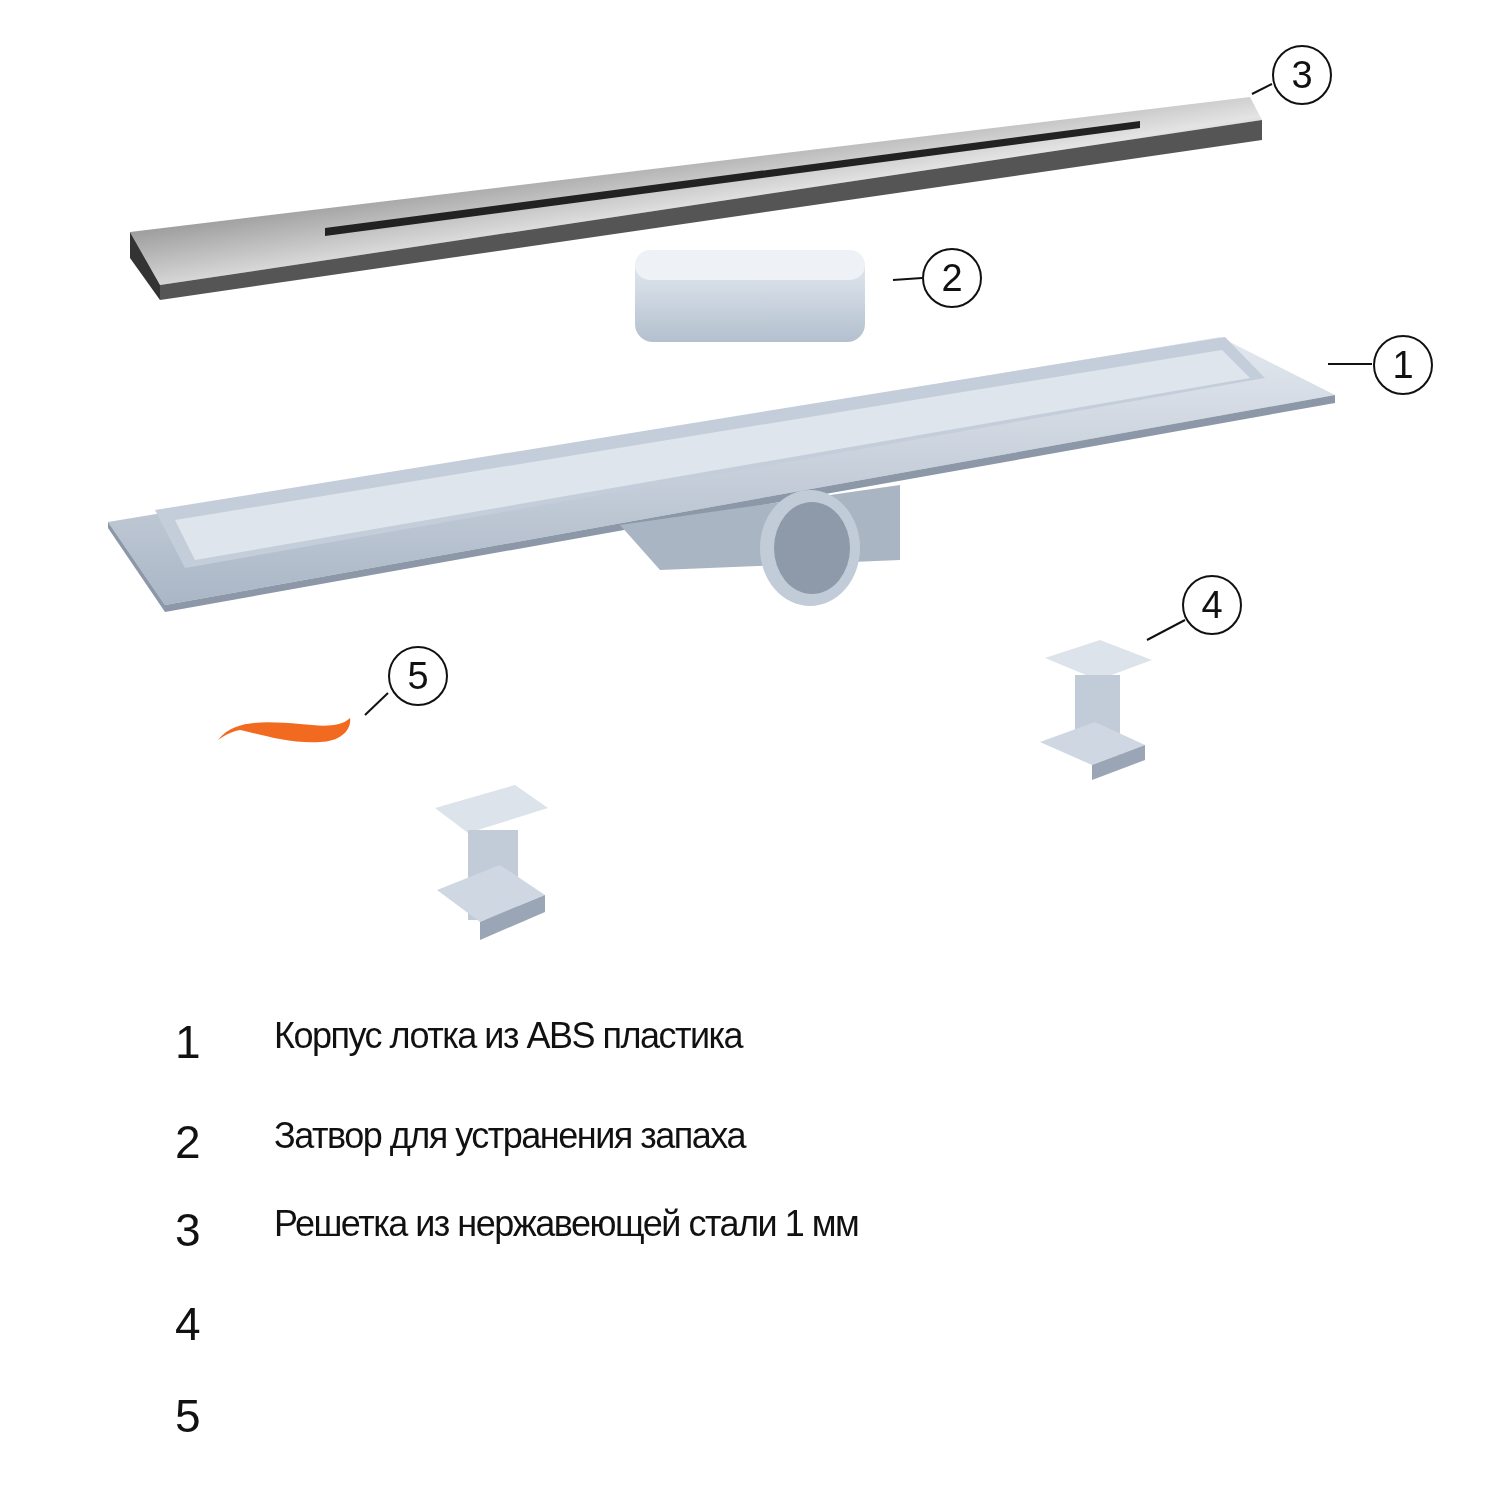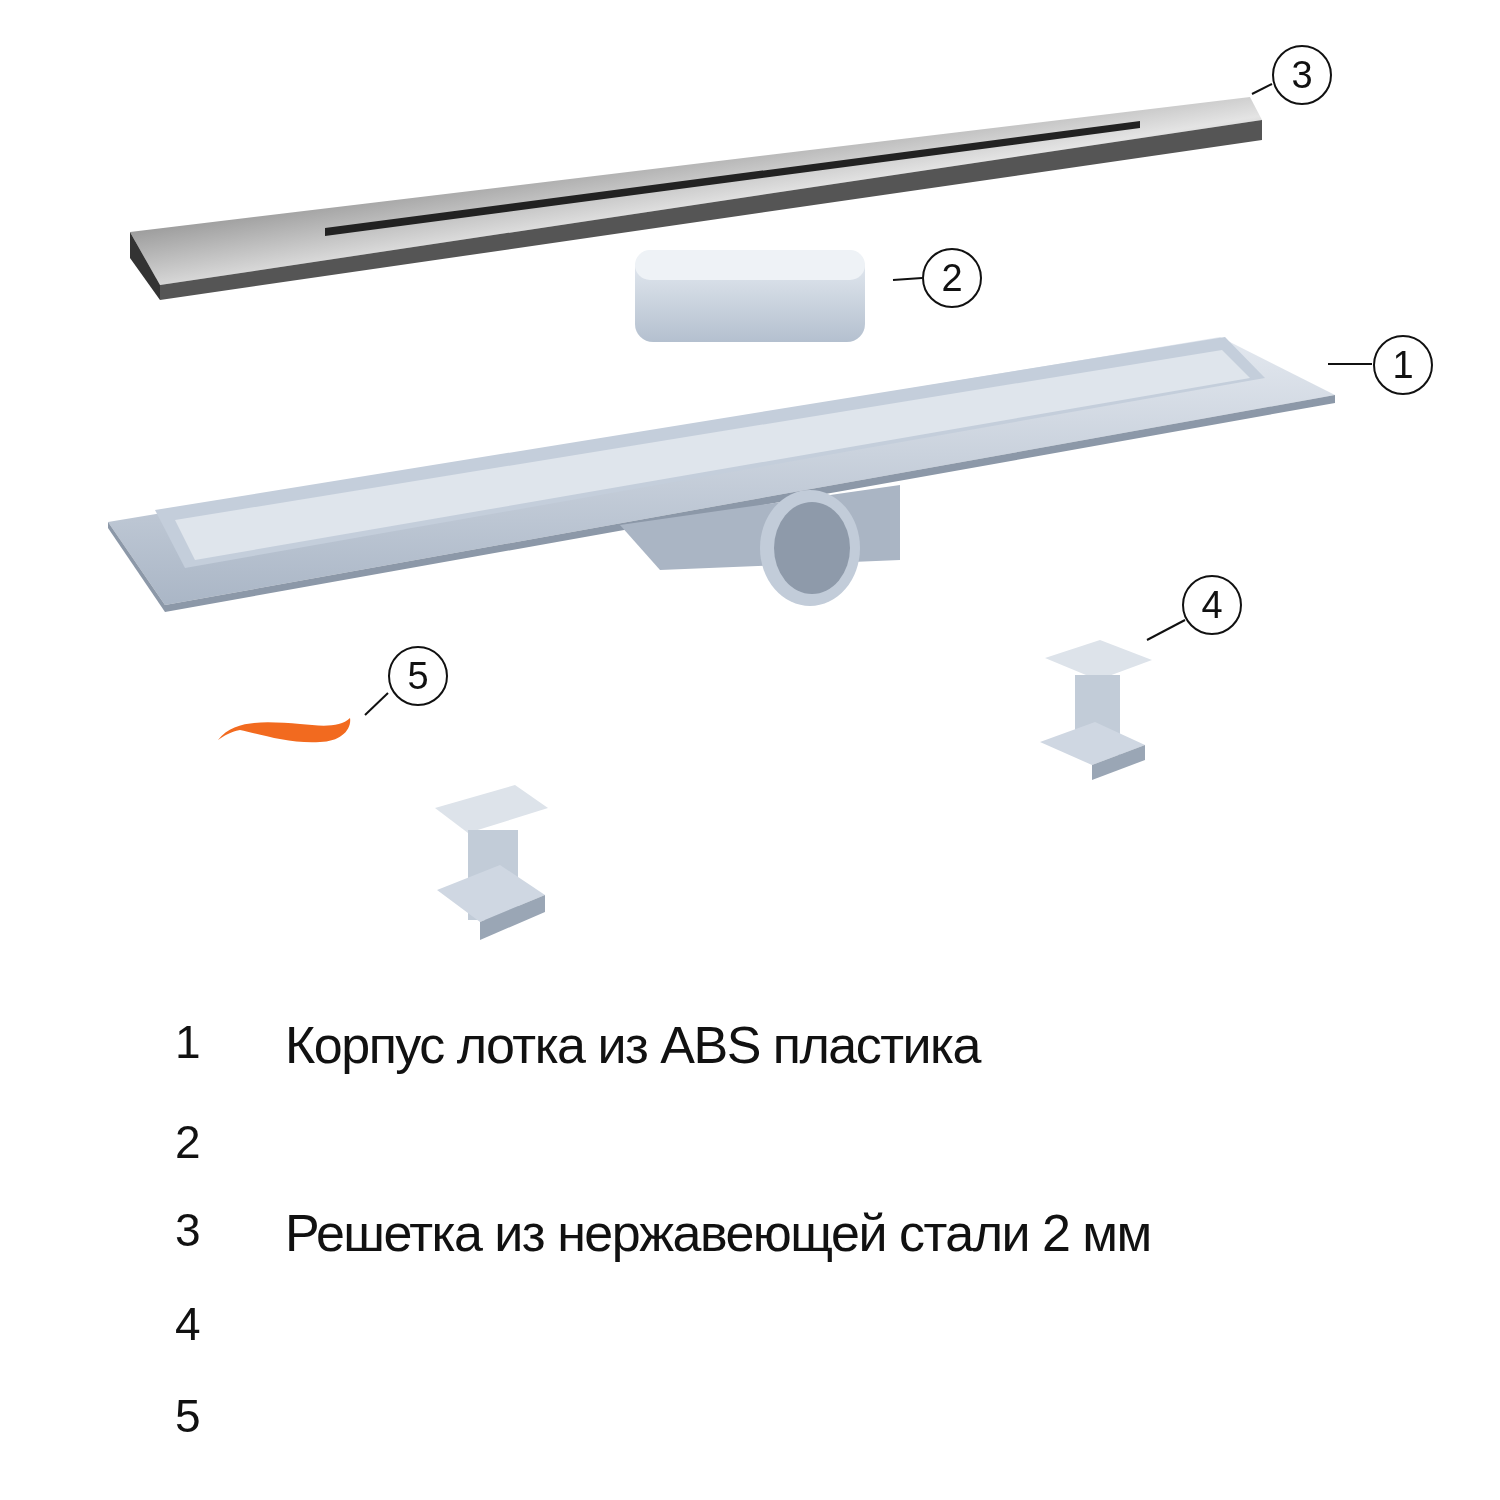--- a/index.html
+++ b/index.html
@@ -2,21 +2,21 @@
 <html><head>
 <meta charset="utf-8">
 <style>
   html,body{margin:0;padding:0;background:#fff;}
   body{width:1500px;height:1500px;position:relative;overflow:hidden;font-family:"Liberation Sans",sans-serif;color:#111;}
   svg.art{position:absolute;left:0;top:0;width:1500px;height:1000px;}
   .callout{position:absolute;width:60px;height:60px;border:2px solid #111;border-radius:50%;box-sizing:border-box;display:flex;align-items:center;justify-content:center;font-size:38px;font-weight:300;background:#fff;}
   .legend{position:absolute;left:0;top:1005px;width:1500px;}
   .legend-row{position:absolute;left:0;height:70px;width:1500px;}
   .legend-num{position:absolute;left:175px;font-size:46px;font-weight:300;letter-spacing:-1px;}
-  .legend-text{position:absolute;left:285px;font-size:52px;font-weight:300;letter-spacing:-1.5px;white-space:nowrap;}
+  .legend-text{position:absolute;left:274px;font-size:36px;font-weight:300;letter-spacing:-1.5px;white-space:nowrap;}
 </style>
 </head>
 <body>
 
 <svg class="art" viewBox="0 0 1500 1000">
   <defs>
     <linearGradient id="steel" x1="0" y1="0" x2="1" y2="1">
       <stop offset="0" stop-color="#3c3c3c"></stop>
       <stop offset="0.35" stop-color="#9a9a9a"></stop>
       <stop offset="0.55" stop-color="#e4e4e4"></stop>
@@ -87,24 +87,25 @@
 <div class="callout" style="left:1182px;top:575px;">4</div>
 <div class="callout" style="left:388px;top:646px;">5</div>
 
 <div class="legend">
   <div class="legend-row" style="top:10px;">
     <span class="legend-num">1</span>
     <span class="legend-text">Корпус лотка из ABS пластика</span>
   </div>
   <div class="legend-row" style="top:110px;">
     <span class="legend-num">2</span>
+    <span class="legend-text">Затвор для устранения запаха</span>
   </div>
   <div class="legend-row" style="top:198px;">
     <span class="legend-num">3</span>
-    <span class="legend-text">Решетка из нержавеющей стали 2 мм</span>
+    <span class="legend-text">Решетка из нержавеющей стали 1 мм</span>
   </div>
   <div class="legend-row" style="top:292px;">
     <span class="legend-num">4</span>
   </div>
   <div class="legend-row" style="top:384px;">
     <span class="legend-num">5</span>
   </div>
 </div>
 
 </body></html>

